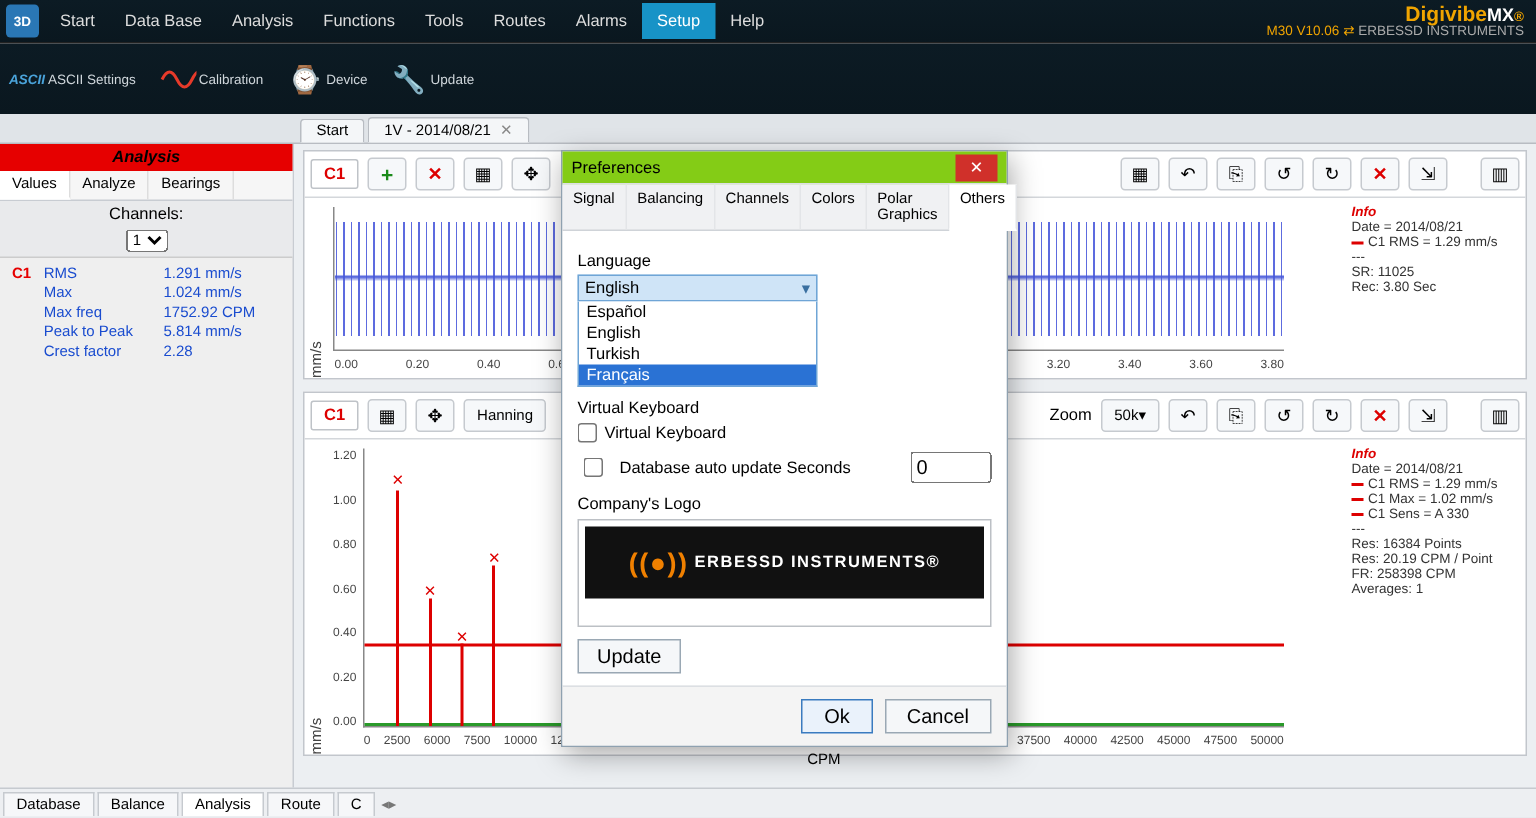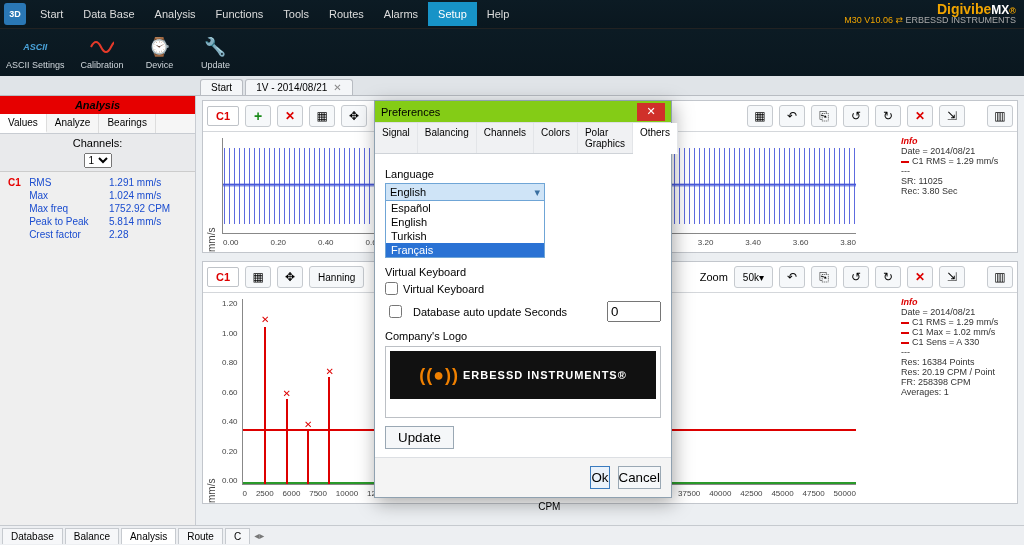--- a/index.html
+++ b/index.html
@@ -56,21 +56,21 @@
   .ribbon {
     height: 48px;
     background: linear-gradient(#0c1b24, #0a171f);
     border-top: 1px solid #222;
     display: flex;
     padding: 2px 6px;
     gap: 16px;
     color: #cfd6db;
   }
   .rib-btn {
-    display: flex; flex-direction: column; align-items: center; justify-content: center;
+    display: flex; flex-direction: row; align-items: center; justify-content: center;
     font-size: 9px; gap: 2px;
     min-width: 40px;
   }
   .rib-icon {
     width: 24px; height: 22px; display: flex; align-items: center; justify-content: center;
   }
 
   
   .doctabs {
     height: 20px;
@@ -313,21 +313,21 @@
   .logo-img .pulse { color: #f08000; font-size: 18px; margin-right: 4px; }
   .modal-row { display: flex; align-items: center; gap: 8px; }
   .modal-row input[type=number] { width: 54px; }
   .modal-actions {
     display: flex; justify-content: flex-end; gap: 8px;
     padding: 8px 10px;
     background: #f4f4f4;
     border-top: 1px solid #dcdfe3;
   }
   .btn {
-    padding: 3px 0;
+    padding: 3px 14px;
     border: 1px solid #9aa8b4;
     background: #f5f7f9;
   }
   .btn.primary {
     border: 1px solid #3a7bbf;
     background: #eaf2fb;
   }
   .btn.small { padding: 3px 12px; }
 
   svg { display: block; }

